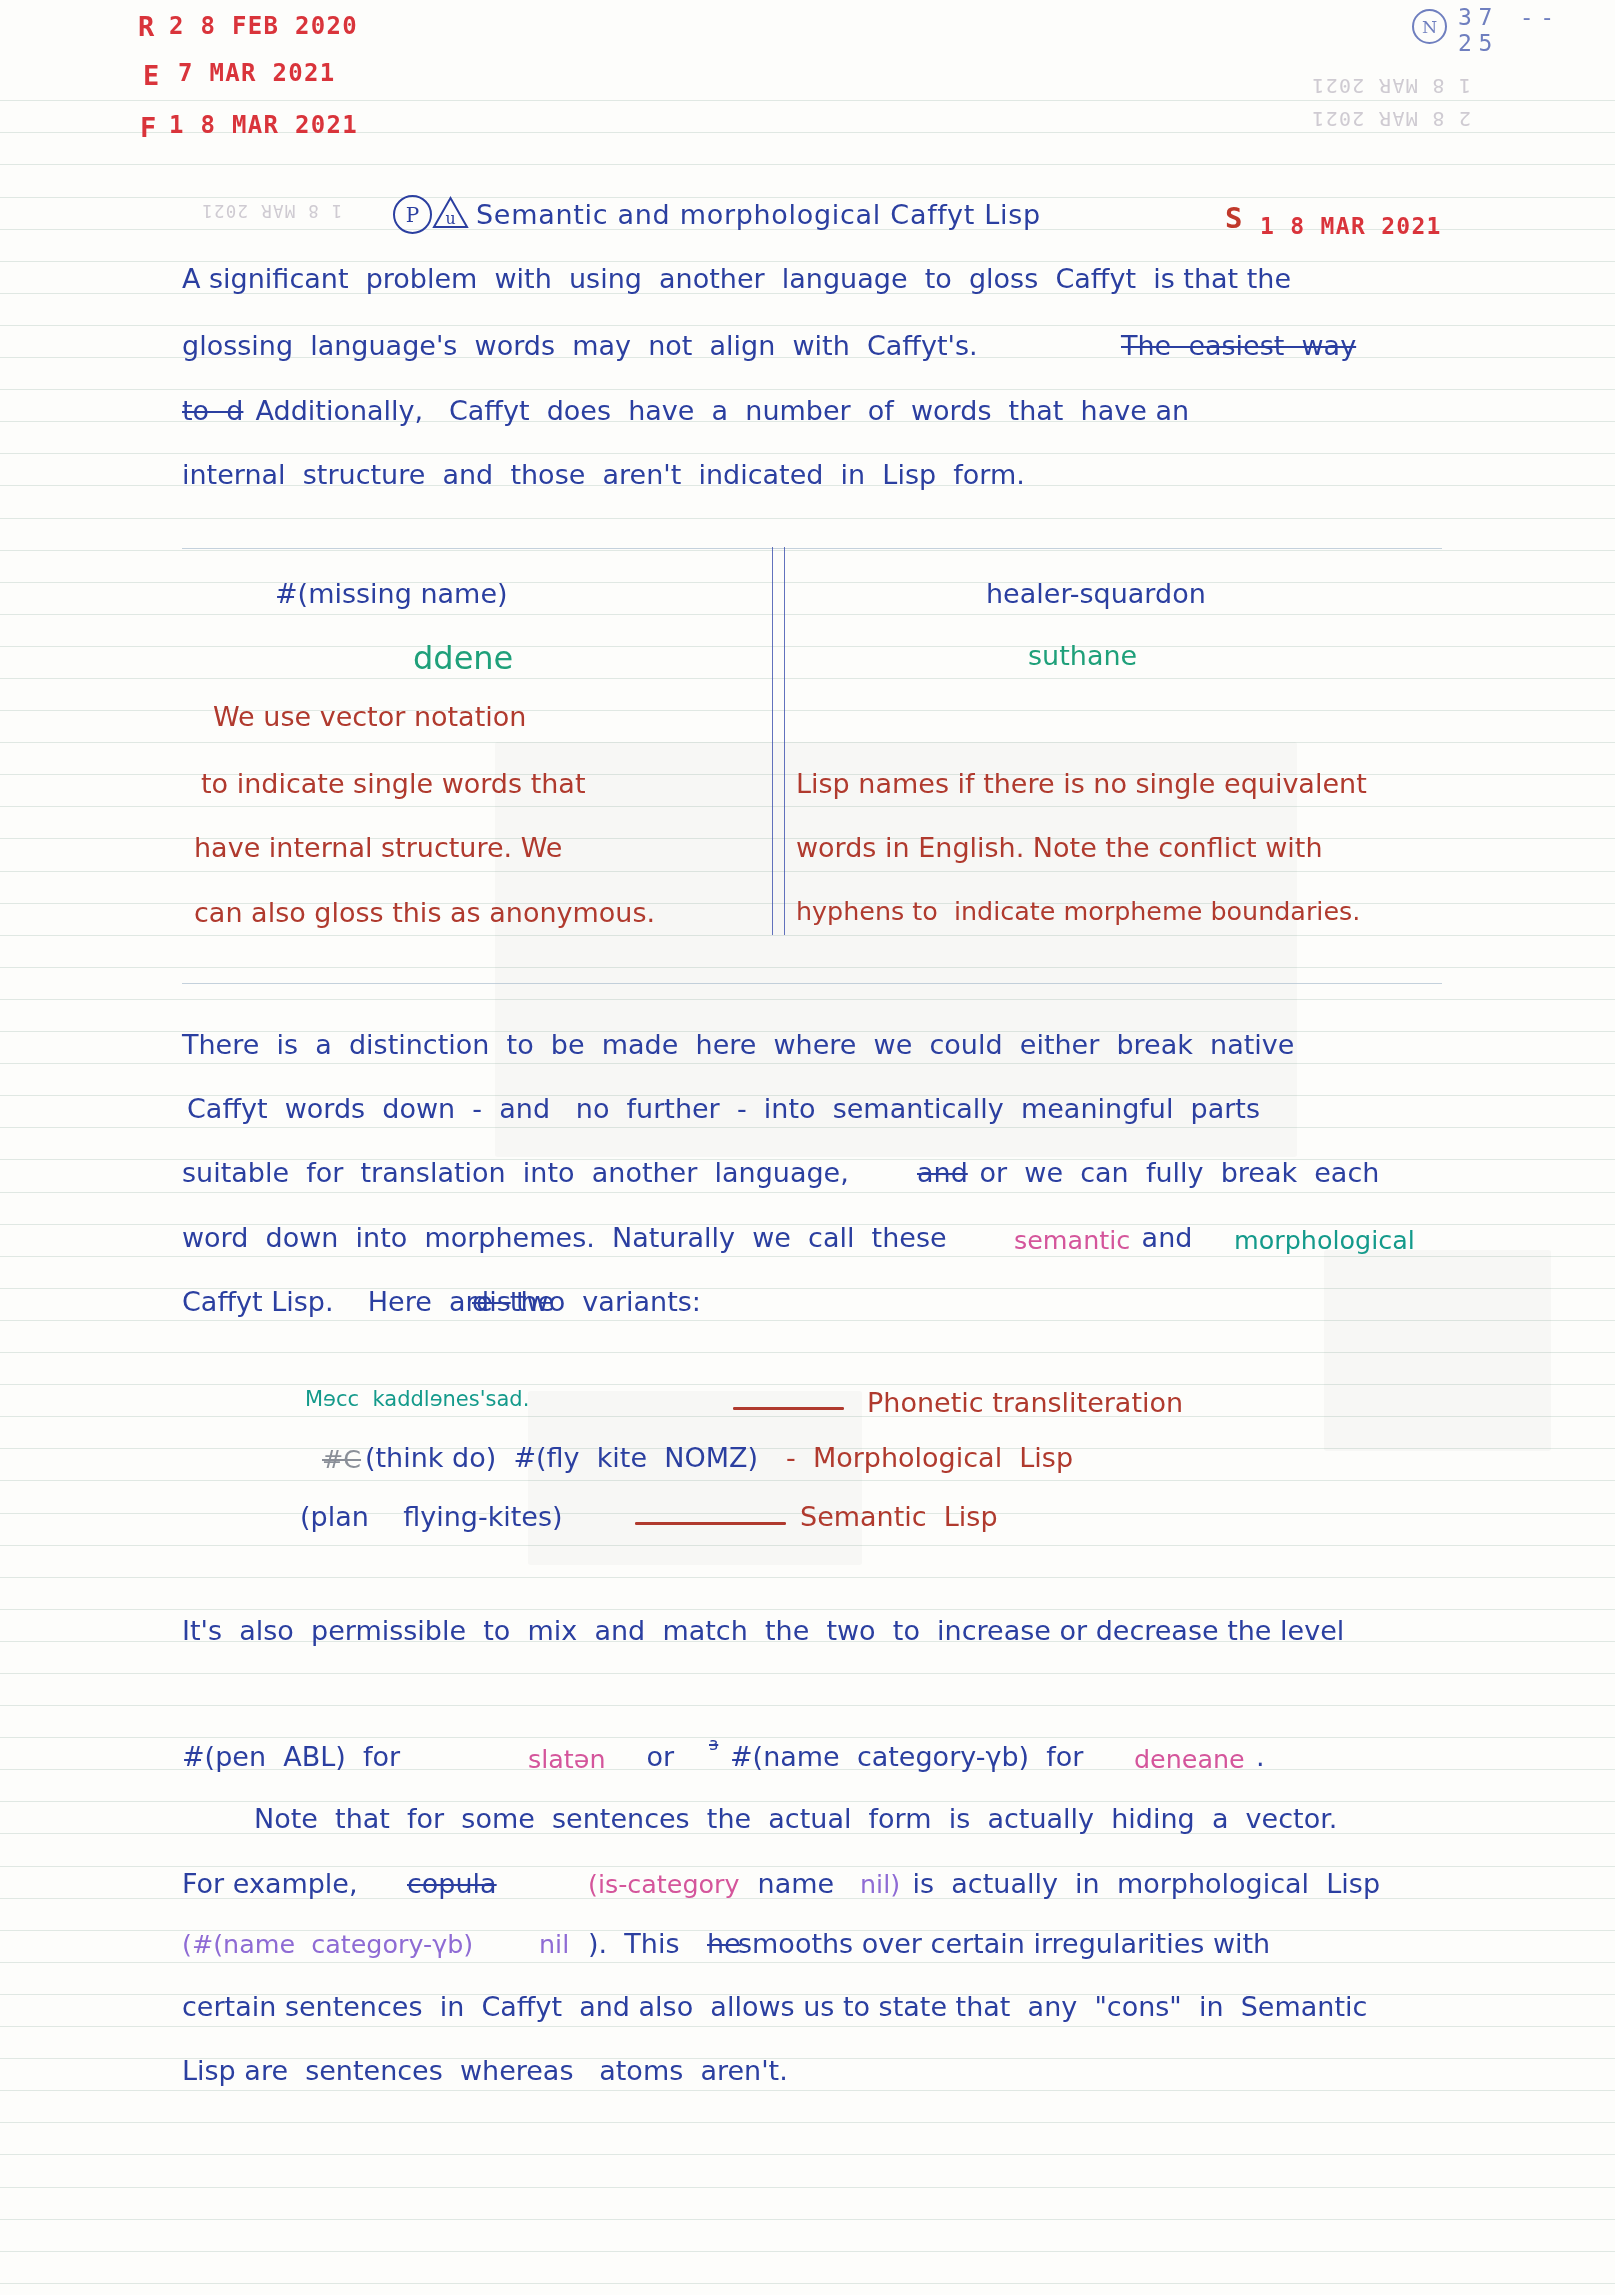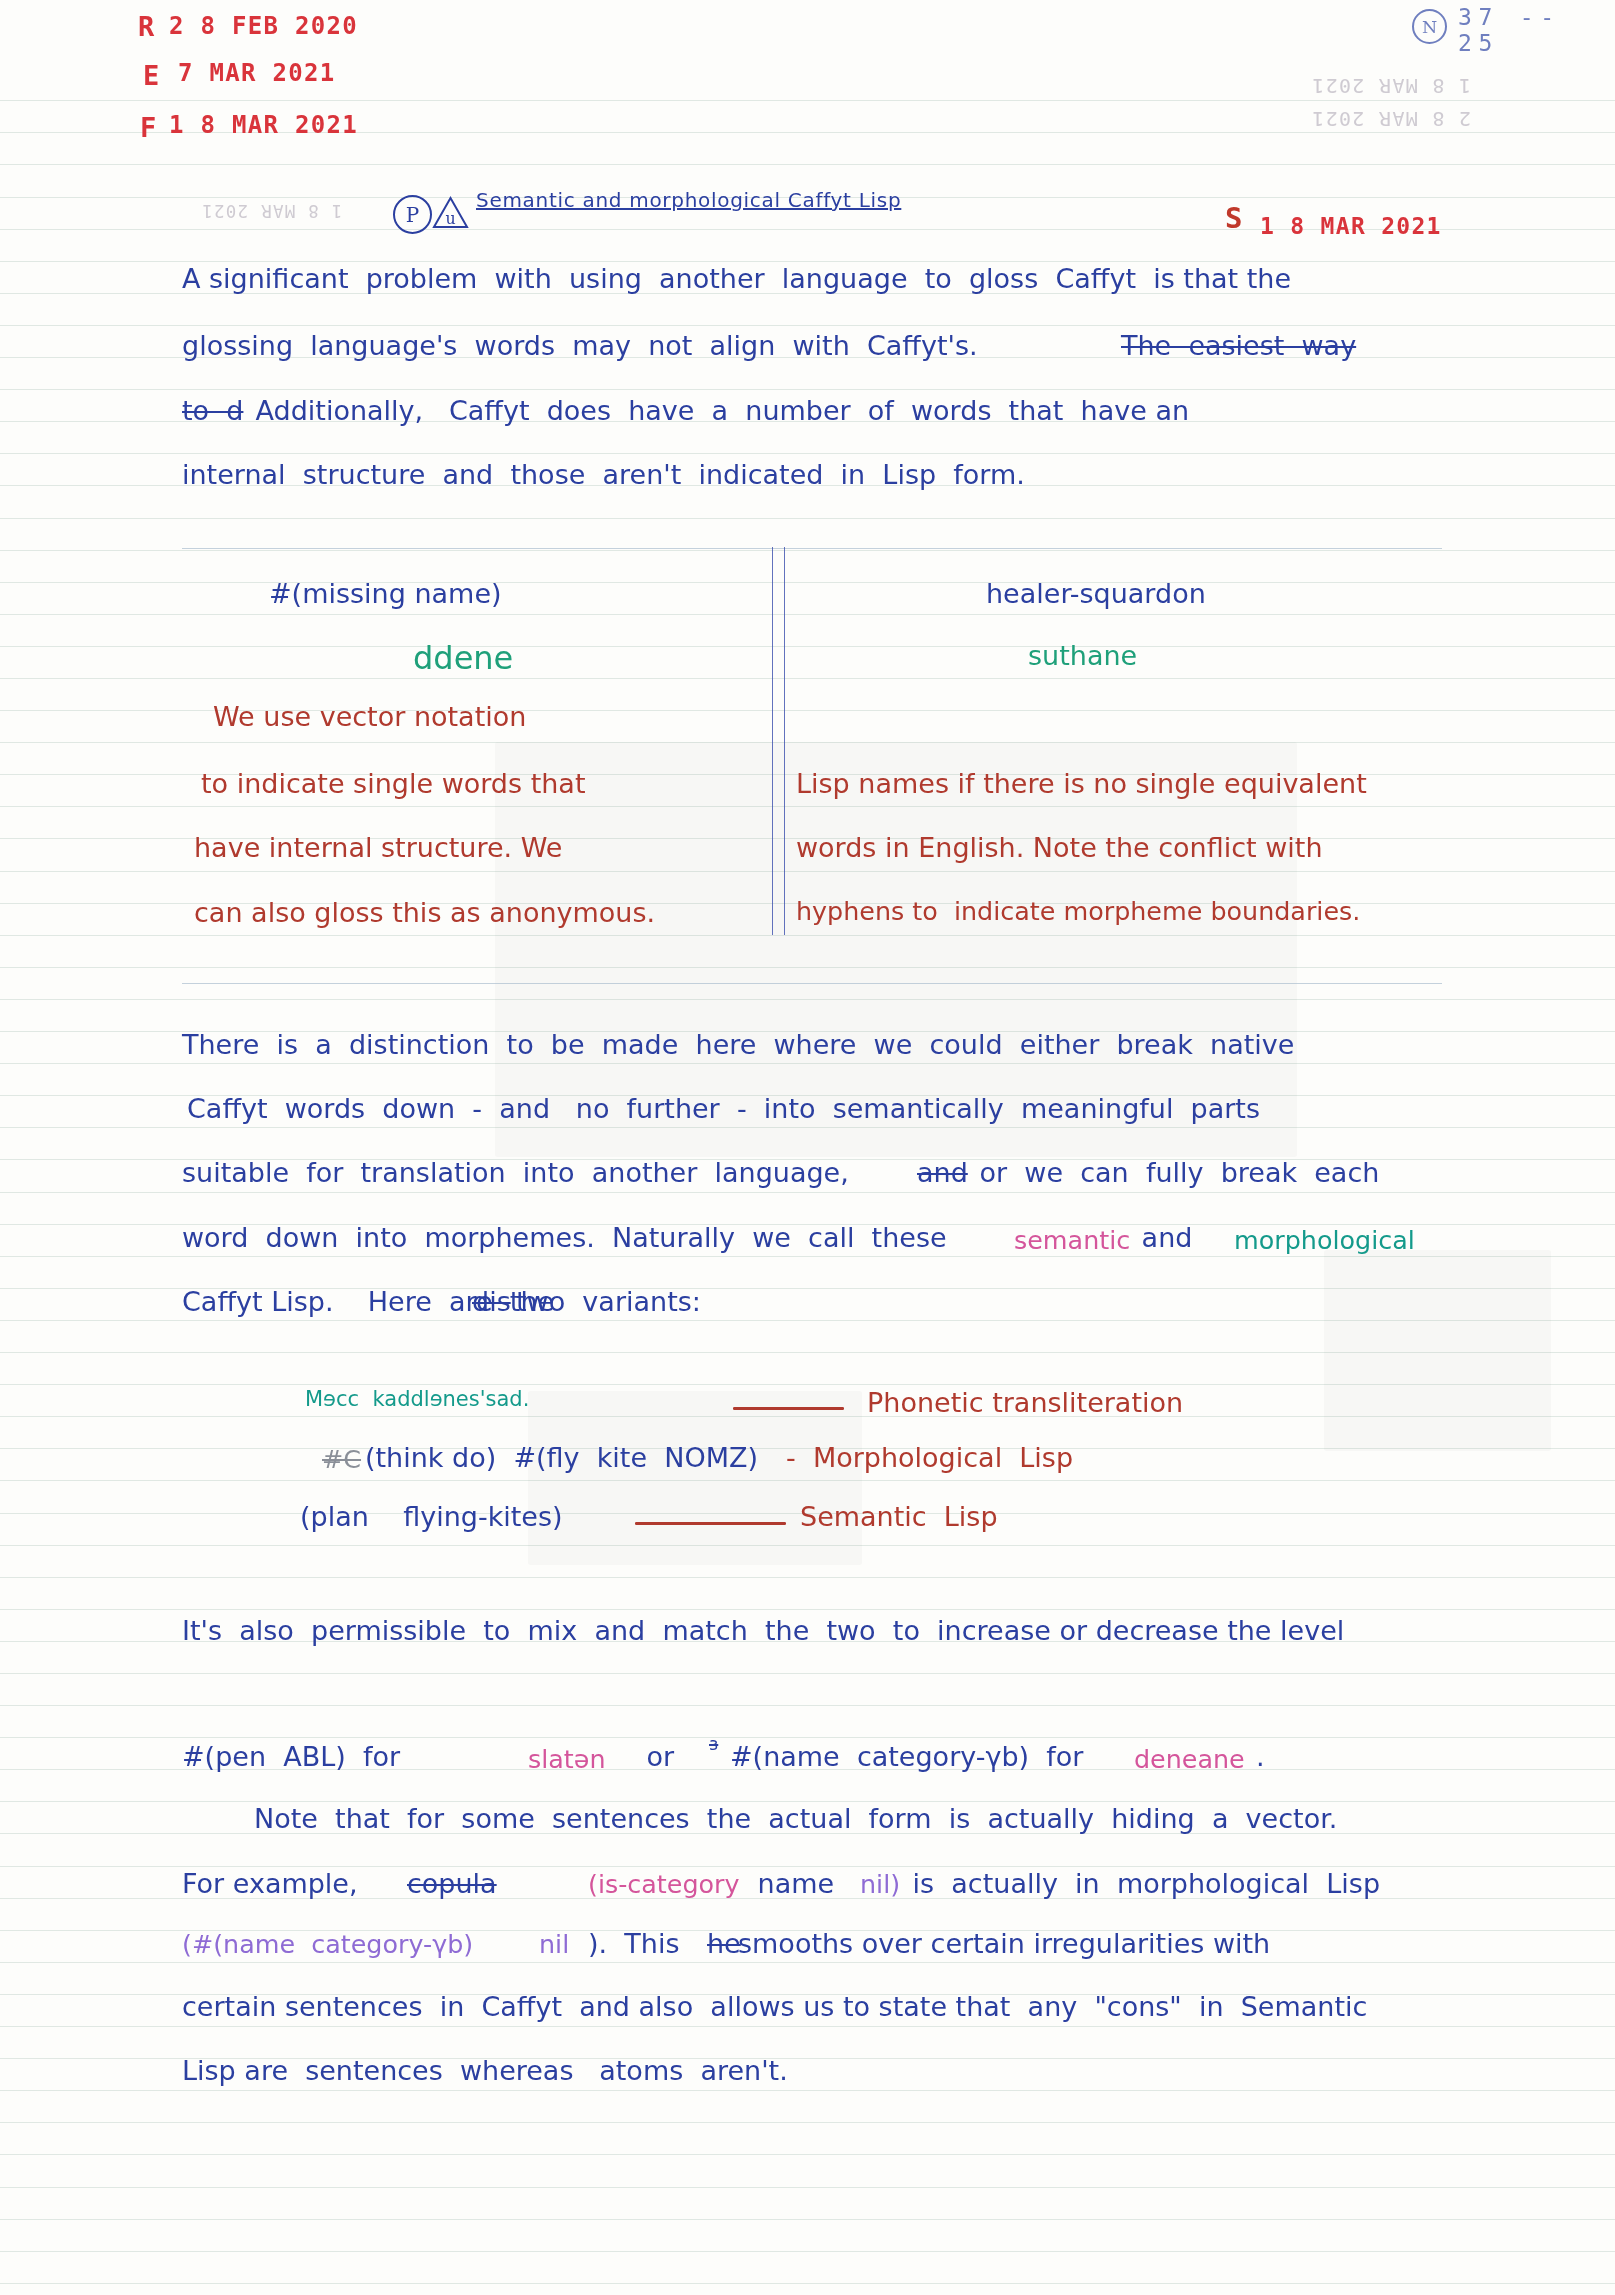--- a/index.html
+++ b/index.html
@@ -159,38 +159,38 @@
 
   <div class="circle-glyph" style="left:393px; top:195px; width:35px; height:35px;">
     <span>P</span>
   </div>
   <div style="position:absolute; left:432px; top:195px; width:37px; height:35px;">
     <svg viewBox="0 0 56 52" width="37" height="35">
       <polygon points="28,4 53,48 3,48" fill="none" stroke="#2b3fa0" stroke-width="3"></polygon>
       <text x="28" y="44" font-size="24" fill="#2b3fa0" text-anchor="middle" font-family="DejaVu Serif, serif">u</text>
     </svg>
   </div>
-  <div class="hw blue" style="left:476px; top:190px; font-size:20px; letter-spacing:0.7px;text-decoration:underline;">Semantic and morphological Caffyt Lisp</div>
+  <div class="hw blue" style="left:476px; top:201px; font-size:27px; letter-spacing:0.7px;">Semantic and morphological Caffyt Lisp</div>
 
   <div class="hw blue" style="left:182px; top:265px; font-size:27px;">A significant  problem  with  using  another  language  to  gloss  Caffyt  is that the</div>
 
   <div class="hw blue" style="left:182px; top:332px; font-size:27px;">glossing  language's  words  may  not  align  with  Caffyt's. </div>
   <div class="hw blue strike" style="left:1121px; top:332px; font-size:27px;">The  easiest  way</div>
 
   <div class="hw blue strike" style="left:182px; top:397px; font-size:27px;">to  d</div>
   <div class="hw blue" style="left:247px; top:397px; font-size:27px;"> Additionally,   Caffyt  does  have  a  number  of  words  that  have an</div>
 
   <div class="hw blue" style="left:182px; top:461px; font-size:27px;">internal  structure  and  those  aren't  indicated  in  Lisp  form.</div>
 
   <div class="tbl-hline" style="left:182px; top:548px; width:1260px;"></div>
   <div class="tbl-vline" style="left:772px; top:547px; height:388px;"></div>
   <div class="tbl-vline" style="left:784px; top:547px; height:388px;"></div>
   <div class="tbl-hline" style="left:182px; top:983px; width:1260px;"></div>
 
-  <div class="hw blue" style="left:269px; top:580px; font-size:27px;">#(missing name)</div>
+  <div class="hw blue" style="left:275px; top:580px; font-size:27px;">#(missing name)</div>
   <div class="hw green" style="left:413px; top:642px; font-size:32px;">ddene</div>
 
   <div class="hw blue" style="left:986px; top:580px; font-size:27px;">healer-squardon</div>
   <div class="hw green" style="left:1028px; top:642px; font-size:27px;">suthane</div>
 
   <div class="hw redink" style="left:213px; top:703px; font-size:27px;">We use vector notation</div>
   <div class="hw redink" style="left:201px; top:770px; font-size:27px;">to indicate single words that</div>
   <div class="hw redink" style="left:194px; top:834px; font-size:27px;">have internal structure. We</div>
   <div class="hw redink" style="left:194px; top:899px; font-size:27px;">can also gloss this as anonymous.</div>
 

